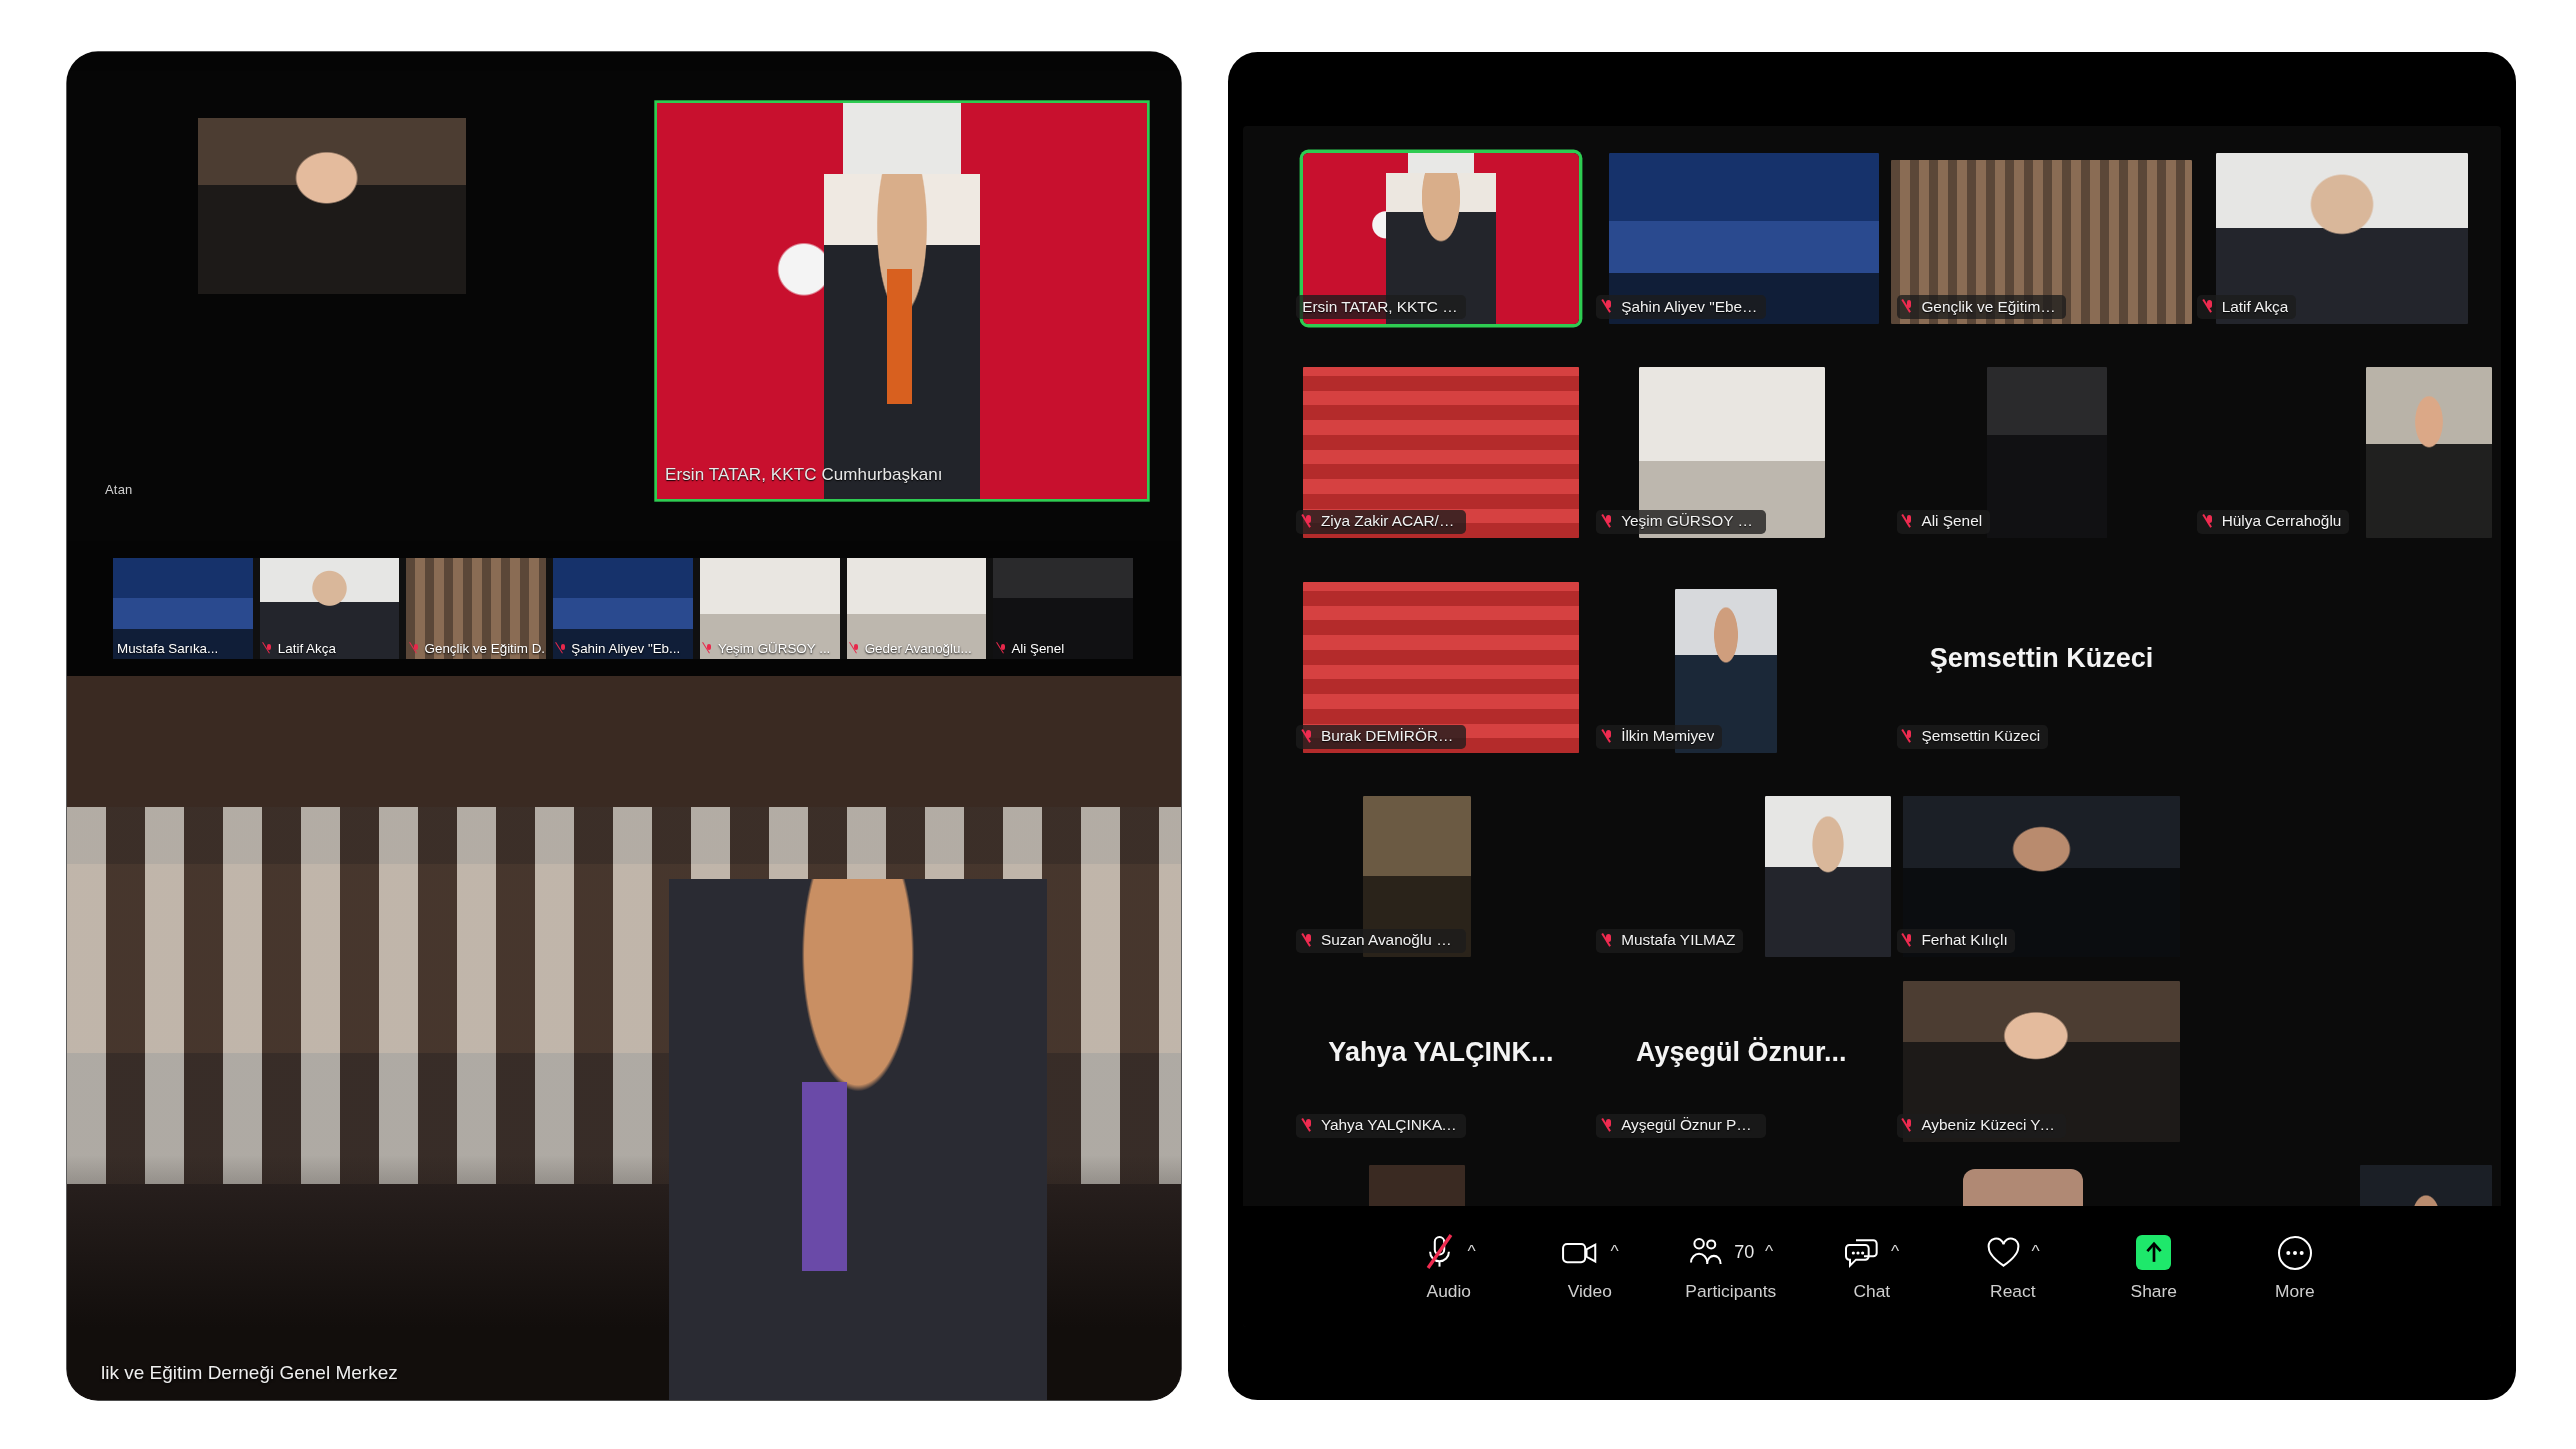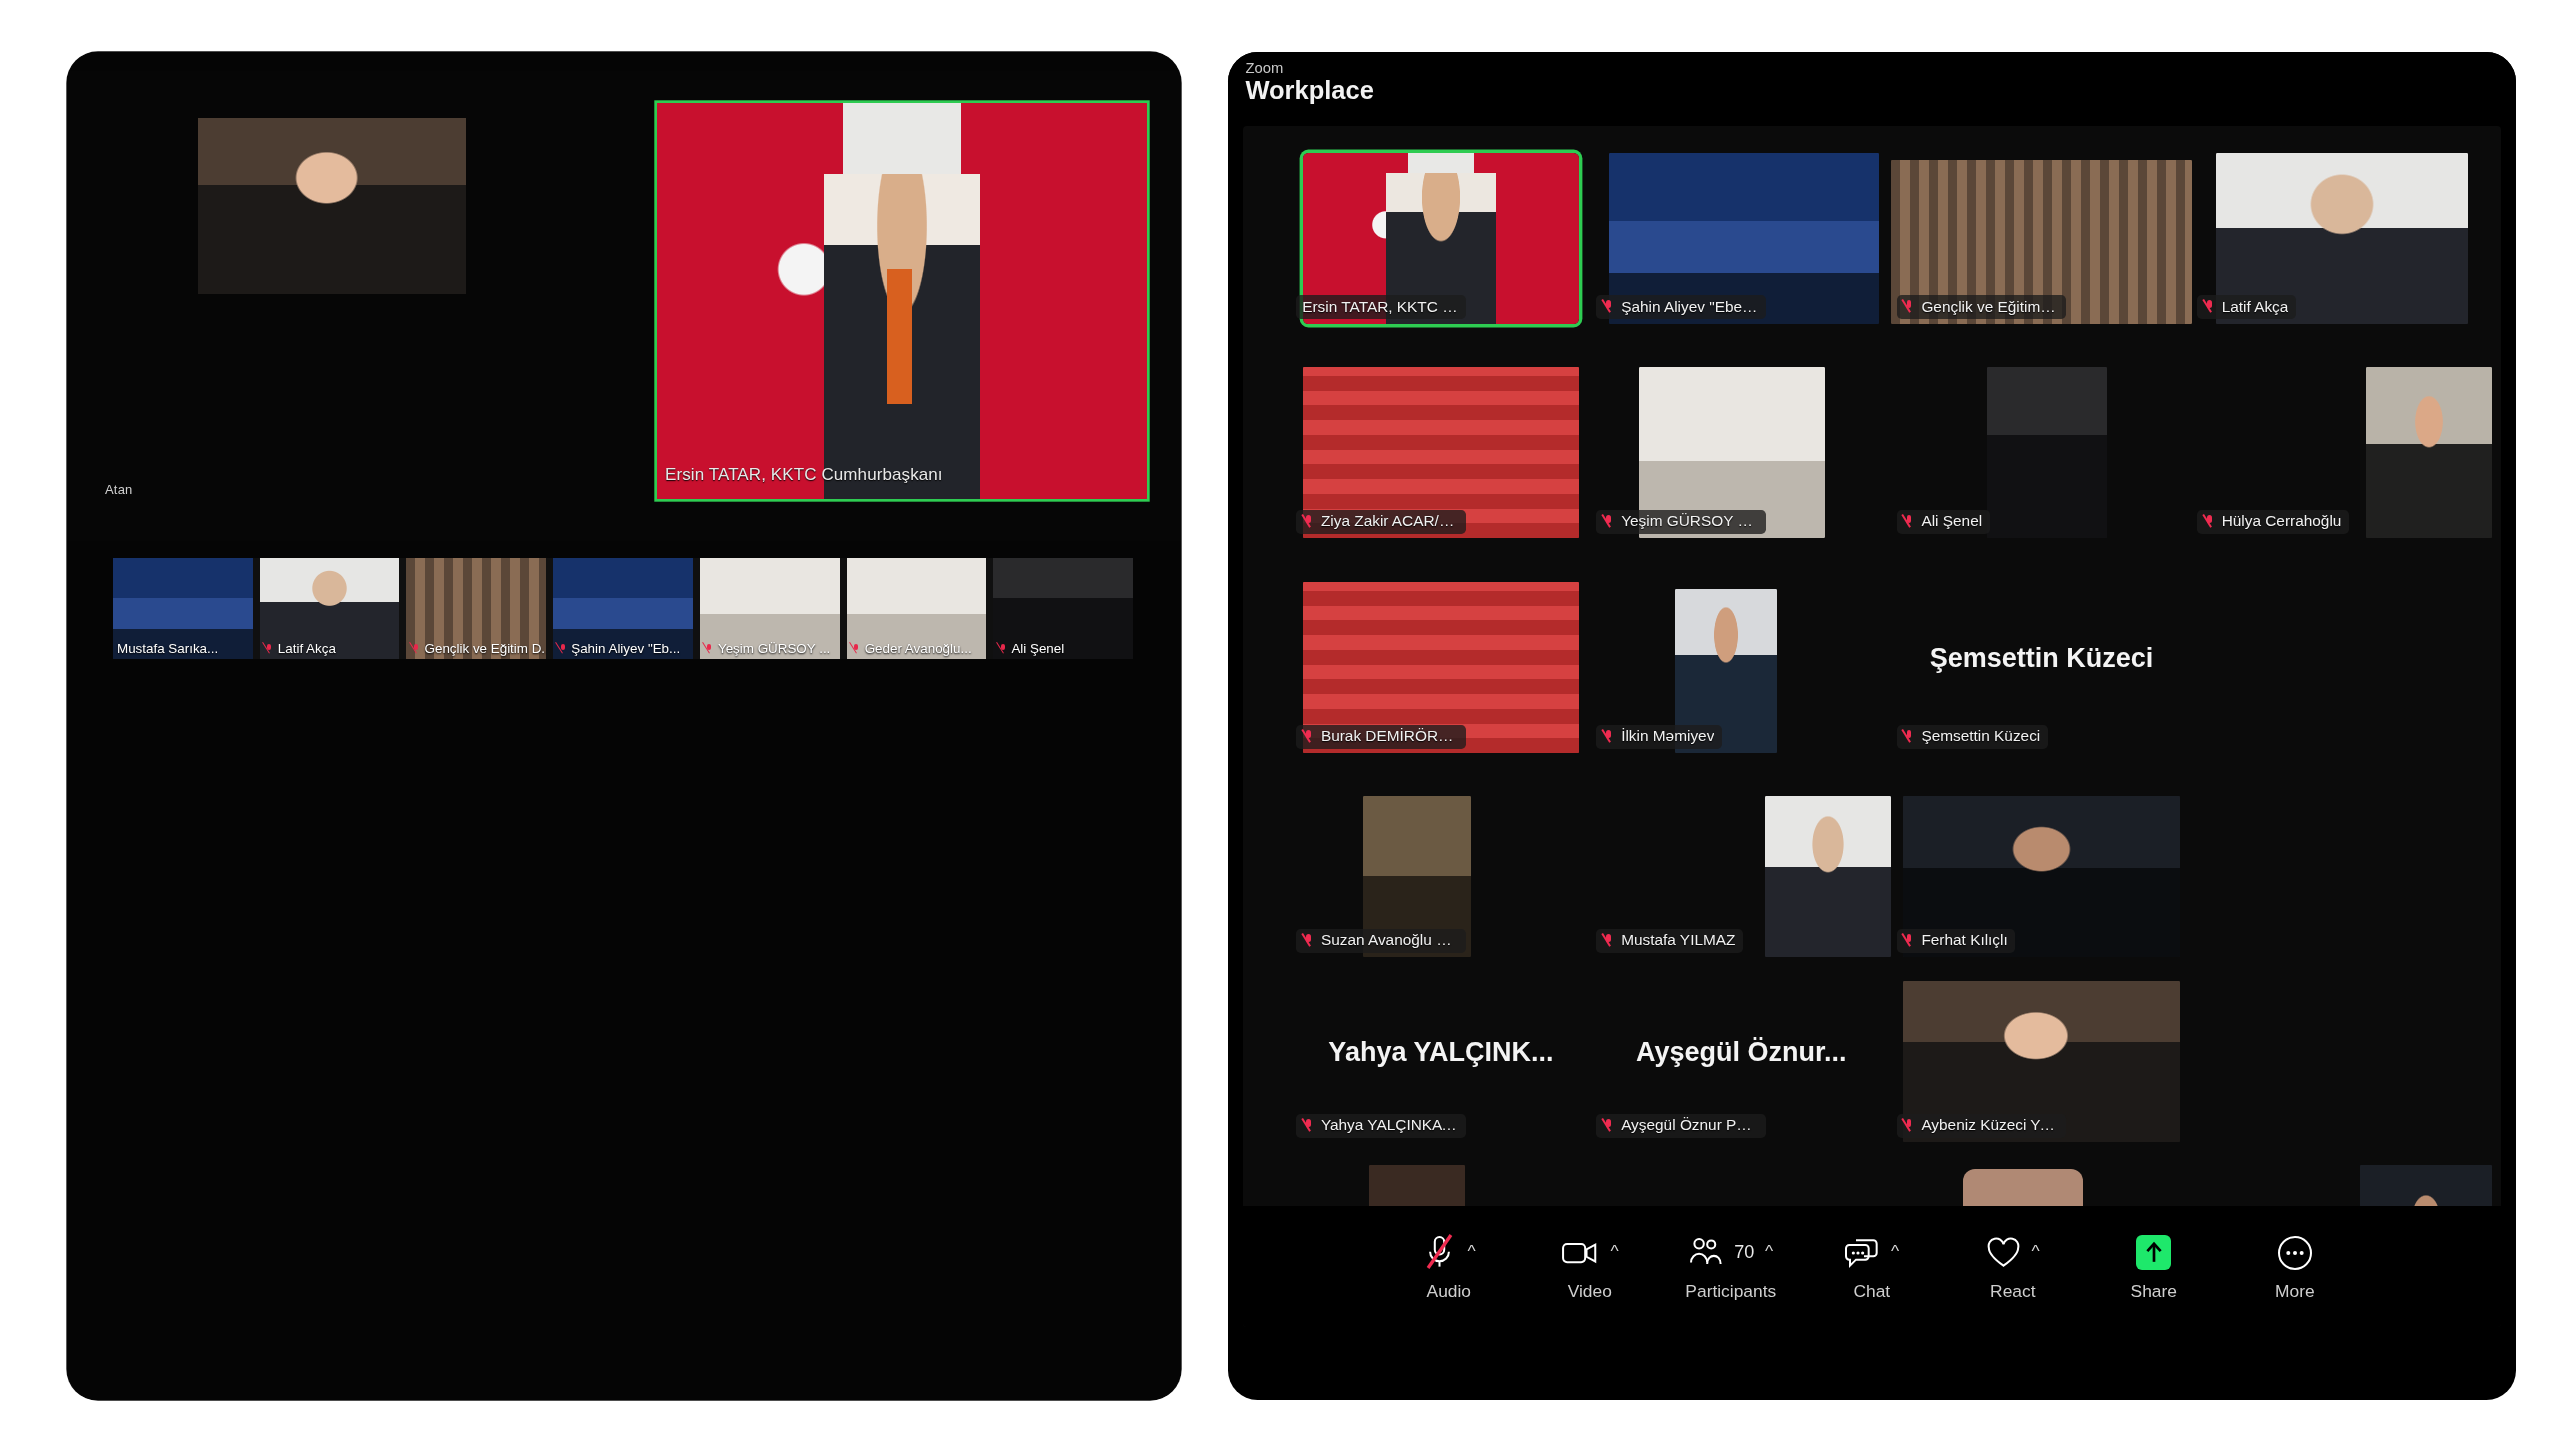--- a/index.html
+++ b/index.html
@@ -176,30 +176,37 @@
         </div>
         <div class="cell">
           <div class="ph darkroom"></div>
           <div class="lbl">
             <span class="mini-mute"></span>
             <span>Ali Şenel</span>
           </div>
         </div>
       </div>
 
+    <div class="lp-bottom">
+      <div class="ph hall"></div>
+      <div style="position:absolute;left:0;top:18%;width:100%;height:52%;
+           background:repeating-linear-gradient(90deg,rgba(225,222,214,.85) 0 39px,rgba(60,48,42,.9) 39px 78px);opacity:.85;"></div>
+      <div style="position:absolute;left:0;bottom:0;width:100%;height:34%;background:linear-gradient(180deg,rgba(18,14,12,0),#120e0c 70%);"></div>
+      <div style="position:absolute;left:54%;top:28%;width:34%;height:74%;
+           background:radial-gradient(ellipse at 50% 14%,#c98f63 0 20%,transparent 21%),
+           linear-gradient(180deg,#2a2b33 0 100%);"></div>
+      <div style="position:absolute;left:66%;top:56%;width:4%;height:26%;background:#6a4aa8;"></div>
+      <div class="lp-bottom-name">lik ve Eğitim Derneği Genel Merkez</div>
+    </div>
 
   </div>
 </div>
 
 <div id="right-panel">
 
-  <div class="zoom-titlebar">
-    <div class="zoom-brand">Zoom</div>
-    <div class="zoom-app">Workplace</div>
-  </div>
 
   <div class="zoom-body">
 
     <div class="gallery" id="gallery">
         <div class="grid-row" style="top: 13.4px; height: 171px;">
           <div class="cellwrap">
             <div class="vid" style="left:4%;width:92%;top:0%;height:100%;box-shadow:0 0 0 3.4px #2ecc52;border-radius:5.4px;">
               <div class="ph flagTR"></div>
               <div style="position:absolute;left:30%;top:12%;width:40%;height:88%;background:radial-gradient(ellipse at 50% 16%,#d9ae8a 0 24%,transparent 25%),linear-gradient(180deg,#ece7e0 0 26%,#23252b 26% 100%);"></div>
             </div>

